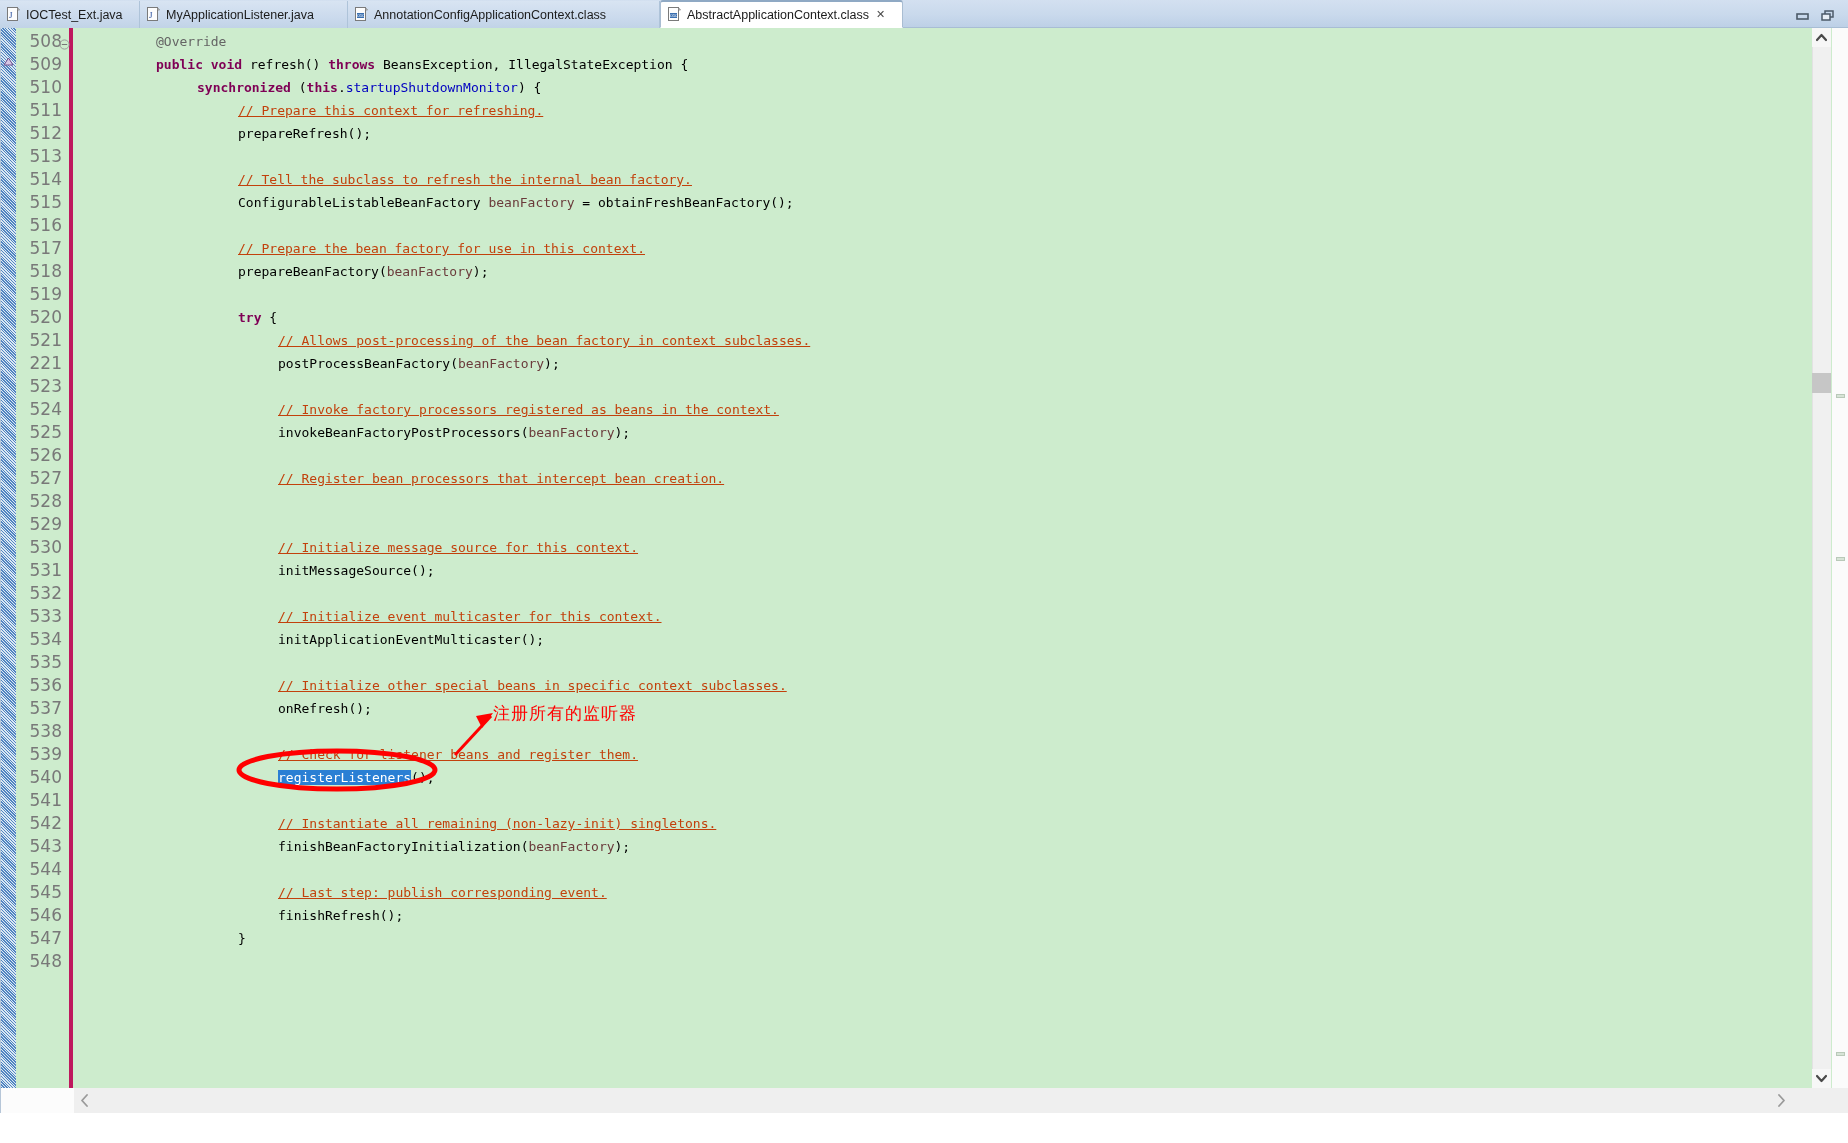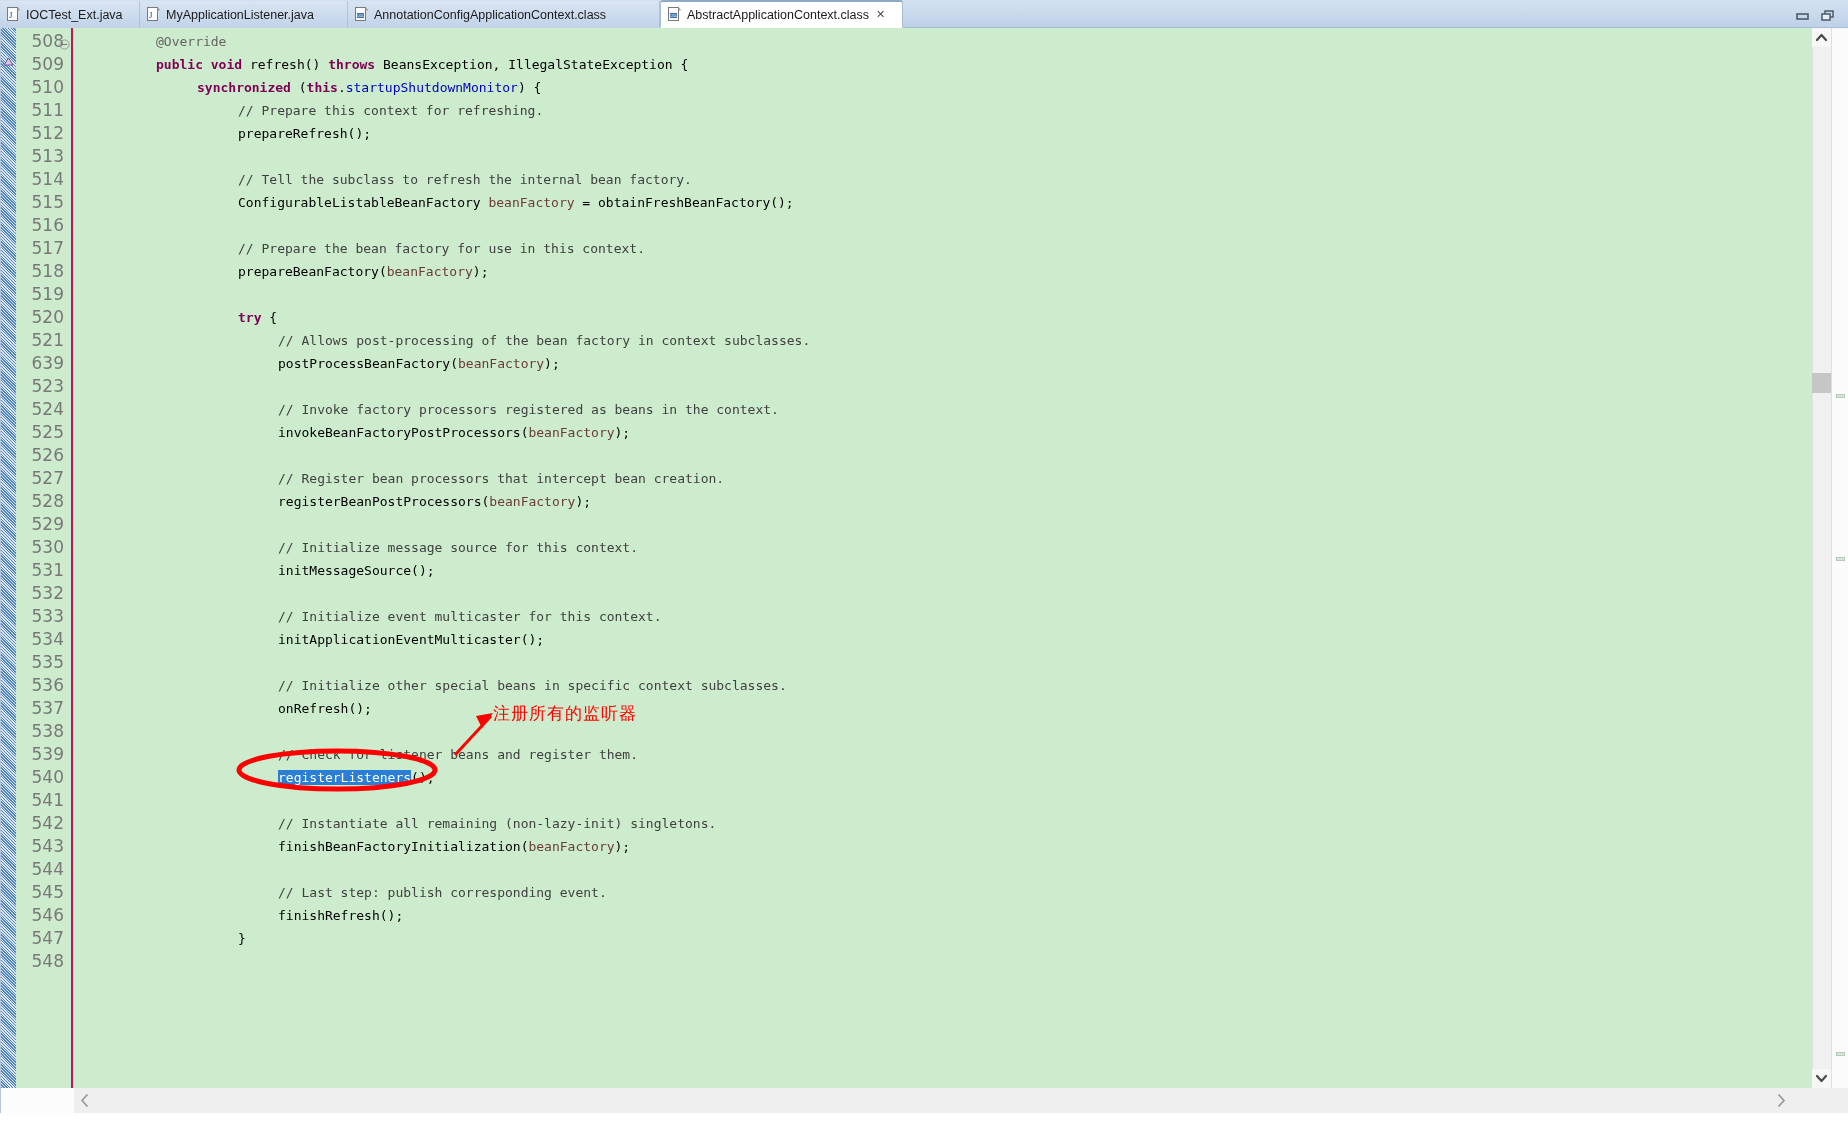--- a/index.html
+++ b/index.html
@@ -73,21 +73,21 @@
   }
   #fold-shape {
     position: absolute; left: 2px; top: 28px;
     width: 11px; height: 11px;
   }
   
   #gutter {
     position: absolute; left: 15px; top: 0;
     width: 57px; height: 1060px;
     background: #cdeccd;
-    border-right: 2px solid #be185d;
+    border-right: 4px solid #be185d;
   }
   .lnum {
     position: absolute; right: 7px;
     font-family: "DejaVu Sans", sans-serif;
     font-size: 17px;
     color: #787878;
     line-height: 23px;
     height: 23px;
   }
   .foldmark {
@@ -110,21 +110,21 @@
     font-size: 13px;
     color: #000000;
     letter-spacing: 0px;
   }
   .hl-row {
     position: absolute; left: 73px;
     width: 1463px; height: 23px;
     background: #e9f0fb;
   }
   .k  { color: #7f0055; font-weight: bold; }      
-  .c  { color: #404040; }                          
+  .c  { color: #c2410c; text-decoration: underline; }                          
   .f  { color: #0000c0; }                          
   .lv { color: #6a3b3b; }                          
   .an { color: #646464; }                          
   .sel { background: #2a7fd4; color: #ffffff; }    
 
   
   #vscroll-track {
     position: absolute; left: 1811px; top: 0;
     width: 19px; height: 1060px;
     background: #f0f0f0;
@@ -282,21 +282,21 @@
       <div class="lnum" style="top: 94px;">512</div>
       <div class="lnum" style="top: 117px;">513</div>
       <div class="lnum" style="top: 140px;">514</div>
       <div class="lnum" style="top: 163px;">515</div>
       <div class="lnum" style="top: 186px;">516</div>
       <div class="lnum" style="top: 209px;">517</div>
       <div class="lnum" style="top: 232px;">518</div>
       <div class="lnum" style="top: 255px;">519</div>
       <div class="lnum" style="top: 278px;">520</div>
       <div class="lnum" style="top: 301px;">521</div>
-      <div class="lnum" style="top: 324px;">639</div>
+      <div class="lnum" style="top: 324px;">221</div>
       <div class="lnum" style="top: 347px;">523</div>
       <div class="lnum" style="top: 370px;">524</div>
       <div class="lnum" style="top: 393px;">525</div>
       <div class="lnum" style="top: 416px;">526</div>
       <div class="lnum" style="top: 439px;">527</div>
       <div class="lnum" style="top: 462px;">528</div>
       <div class="lnum" style="top: 485px;">529</div>
       <div class="lnum" style="top: 508px; margin-left: 17px;">530</div>
       <div class="lnum" style="top: 531px;">531</div>
       <div class="lnum" style="top: 554px;">532</div>
@@ -328,21 +328,20 @@
       <div class="cline" style="top: 163px; left: 164px;"><span>ConfigurableListableBeanFactory </span><span class="lv">beanFactory</span><span> = obtainFreshBeanFactory();</span></div>
       <div class="cline" style="top: 140px; left: 164px;"><span class="c">// Tell the subclass to refresh the internal bean factory.</span></div>
       <div class="cline" style="top: 209px; left: 164px;"><span class="c">// Prepare the bean factory for use in this context.</span></div>
       <div class="cline" style="top: 232px; left: 164px;"><span>prepareBeanFactory(</span><span class="lv">beanFactory</span><span>);</span></div>
       <div class="cline" style="top: 278px; left: 164px;"><span class="k">try</span><span> {</span></div>
       <div class="cline" style="top: 301px; left: 204px;"><span class="c">// Allows post-processing of the bean factory in context subclasses.</span></div>
       <div class="cline" style="top: 324px; left: 204px;"><span>postProcessBeanFactory(</span><span class="lv">beanFactory</span><span>);</span></div>
       <div class="cline" style="top: 370px; left: 204px;"><span class="c">// Invoke factory processors registered as beans in the context.</span></div>
       <div class="cline" style="top: 393px; left: 204px;"><span>invokeBeanFactoryPostProcessors(</span><span class="lv">beanFactory</span><span>);</span></div>
       <div class="cline" style="top: 439px; left: 204px;"><span class="c">// Register bean processors that intercept bean creation.</span></div>
-      <div class="cline" style="top: 462px; left: 204px;"><span>registerBeanPostProcessors(</span><span class="lv">beanFactory</span><span>);</span></div>
       <div class="cline" style="top: 508px; left: 204px;"><span class="c">// Initialize message source for this context.</span></div>
       <div class="cline" style="top: 531px; left: 204px;"><span>initMessageSource();</span></div>
       <div class="cline" style="top: 577px; left: 204px;"><span class="c">// Initialize event multicaster for this context.</span></div>
       <div class="cline" style="top: 600px; left: 204px;"><span>initApplicationEventMulticaster();</span></div>
       <div class="cline" style="top: 646px; left: 204px;"><span class="c">// Initialize other special beans in specific context subclasses.</span></div>
       <div class="cline" style="top: 669px; left: 204px;"><span>onRefresh();</span></div>
       <div class="cline" style="top: 715px; left: 204px;"><span class="c">// Check for listener beans and register them.</span></div>
       <div class="cline" style="top: 738px; left: 204px;"><span class="sel">registerListeners</span><span>();</span></div>
       <div class="cline" style="top: 784px; left: 204px;"><span class="c">// Instantiate all remaining (non-lazy-init) singletons.</span></div>
       <div class="cline" style="top: 807px; left: 204px;"><span>finishBeanFactoryInitialization(</span><span class="lv">beanFactory</span><span>);</span></div>

